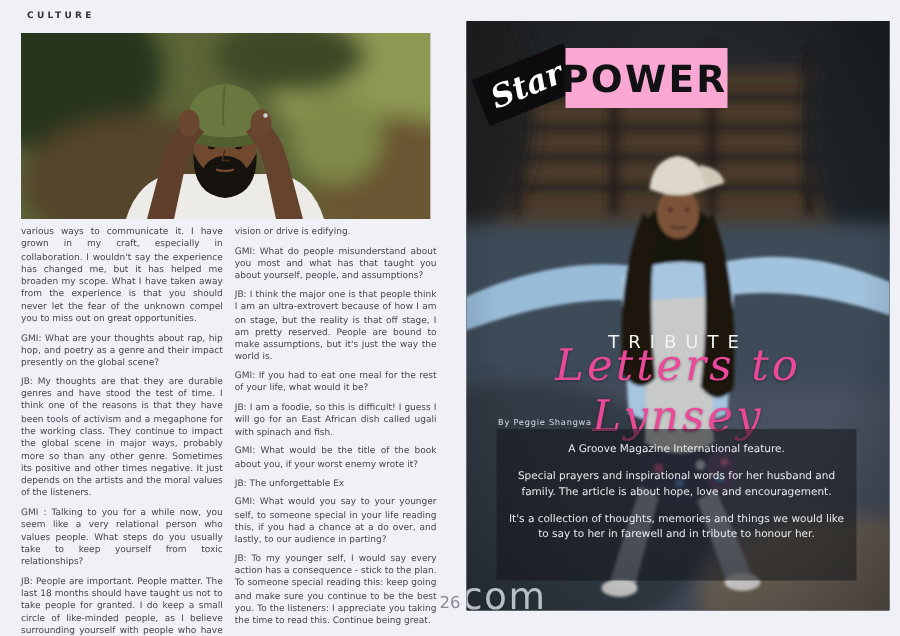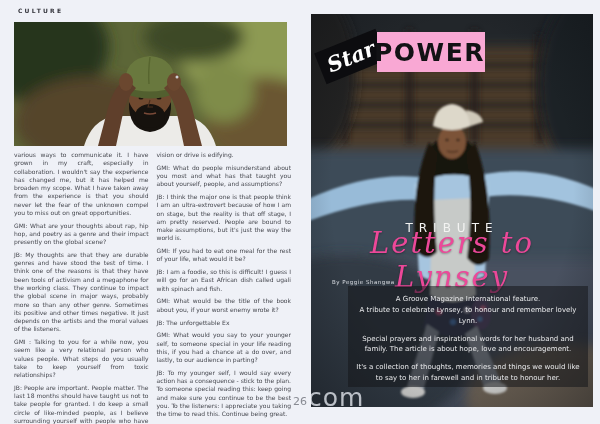--- a/index.html
+++ b/index.html
@@ -26,21 +26,21 @@
             font-style:italic;font-size:21px;font-weight:bold;}
   .power-box{position:absolute;left:66px;top:18px;width:108px;height:40px;background:#f9a8d4;
             display:flex;align-items:center;justify-content:flex-end;}
   .power-box span{color:#121215;font-size:25px;font-weight:800;letter-spacing:1.5px;}
   .tribute{position:absolute;left:0;top:207px;width:100%;text-align:center;color:#f3f3f2;
             font-size:12px;letter-spacing:6px;}
   .script-title{position:absolute;left:0;top:212px;width:100%;text-align:center;color:#ec4899;
             font-family:"DejaVu Serif","Liberation Serif",serif;font-style:italic;
             font-size:29px;letter-spacing:2px;text-shadow:0 1px 2px rgba(0,0,0,.35);}
   .byline{position:absolute;left:21px;top:265px;font-size:5.5px;color:#d9dce2;letter-spacing:.5px;}
-  .info-box{position:absolute;left:37px;top:272px;width:240px;height:101px;
+  .info-box{position:absolute;left:20px;top:272px;width:240px;height:101px;
             background:rgba(20,21,25,.55);box-sizing:border-box;padding:8px 8px;}
   .info-box div,.info-box p{margin:0;color:#e9eaec;font-size:7px;line-height:1.55;text-align:center;}
   .info-box p{margin-top:7px;}
   .watermark{position:absolute;left:-3px;top:369px;font-size:25px;color:#d5d9e0;opacity:.85;
             letter-spacing:1px;}
 </style>
 </head>
 <body>
 
 <div id="stage">
@@ -184,21 +184,20 @@
     <div class="power-box">
       <span>POWER</span>
     </div>
 
     <div class="tribute">TRIBUTE</div>
     <div class="script-title">Letters to Lynsey</div>
     <div class="byline">By Peggie Shangwa</div>
 
     <div class="info-box">
       <div>A Groove Magazine International feature.</div>
-      <div>A tribute to celebrate Lynsey, to honour and remember lovely Lynn.</div>
       <p>Special prayers and inspirational words for her husband and family. The article is about hope, love and encouragement.</p>
       <p>It's a collection of thoughts, memories and things we would like to say to her in farewell and in tribute to honour her.</p>
     </div>
 
     <div class="watermark">com</div>
   </div>
 
 </div>
 
 </body></html>

